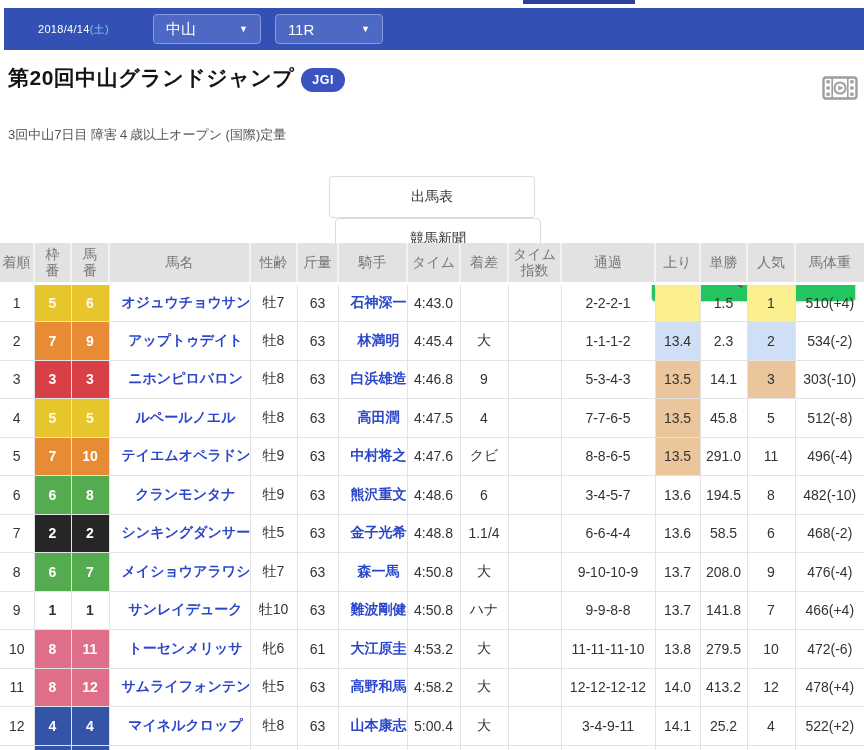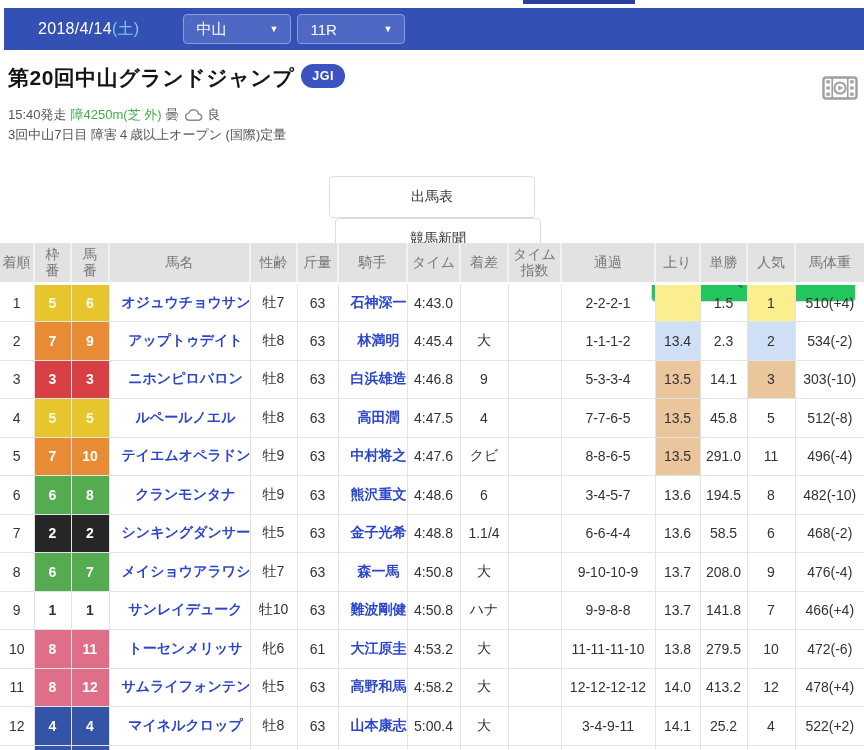--- a/index.html
+++ b/index.html
@@ -12,33 +12,33 @@
   .page { position:relative; width:864px; height:750px; overflow:hidden; background:#fff; }
 
   
   .top-accent { position:absolute; left:523px; top:0; width:112px; height:4px; background:#2b3f9e; }
 
   
   .topbar {
     position:absolute; left:4px; top:8px; width:860px; height:42px;
     background:#3351b5; display:flex; align-items:center;
   }
-  .tb-date { color:#fff; font-size:16px; margin-left:34px; letter-spacing:.3px; }
+  .tb-date { color:#fff; font-size:11px; margin-left:34px; letter-spacing:.3px; }
   .tb-weekday { color:#7cc6f0; }
   .tb-select {
     margin-left:44px; width:108px; height:30px; background:#4d69c4;
     border:1px solid #8a9bdc; border-radius:4px; color:#fff; font-size:15px;
     display:flex; align-items:center; justify-content:space-between;
     padding:0 12px; cursor:pointer; font-family:inherit;
   }
-  .tb-select.second { margin-left:6px; }
+  .tb-select.second { margin-left:14px; }
   .tb-caret { font-size:9px; line-height:1; color:#fff; }
 
   
-  .race-title-row { position:absolute; left:8px; top:64px; display:flex; align-items:flex-start; gap:7px; }
+  .race-title-row { position:absolute; left:8px; top:64px; display:flex; align-items:flex-end; gap:7px; }
   .race-title { font-size:21px; font-weight:bold; color:#141414; letter-spacing:.5px; }
   .grade-badge {
     background:#3a53c0; color:#fff; font-size:12.5px; font-weight:bold;
     padding:5px 11px; border-radius:14px; letter-spacing:.5px;
   }
   .video-btn { position:absolute; right:6px; top:76px; background:none; border:none; cursor:pointer; }
 
   .info-line1 { position:absolute; left:8px; top:106px; font-size:13px; color:#555;
     display:flex; align-items:center; gap:4px; }
   .course-green { color:#3fae49; }
@@ -116,31 +116,20 @@
         <rect x="4.4" y="16.6" width="3.4" height="3.2" fill="#9e9e9e"></rect>
         <rect x="28.2" y="4.2" width="3.4" height="3.2" fill="#9e9e9e"></rect>
         <rect x="28.2" y="10.4" width="3.4" height="3.2" fill="#9e9e9e"></rect>
         <rect x="28.2" y="16.6" width="3.4" height="3.2" fill="#9e9e9e"></rect>
         <circle cx="18" cy="12" r="5.6" fill="none" stroke="#9e9e9e" stroke-width="2"></circle>
         <path d="M16.4 9.4l5 2.6-5 2.6z" fill="#9e9e9e"></path>
       </svg>
     </span>
   </button>
 
-  <p class="info-line1">
-    <span>15:40発走</span>
-    <span class="course-green">障4250m(芝 外)</span>
-    <span>曇</span>
-    <span class="cloud-wrap">
-      <svg width="19" height="13" viewBox="0 0 26 18">
-        <path d="M20 15.5H7.2a4.9 4.9 0 0 1-.7-9.76A7 7 0 0 1 20 6.9a4.3 4.3 0 0 1 0 8.6z" fill="none" stroke="#8a8a8a" stroke-width="2"></path>
-      </svg>
-    </span>
-    <span>良</span>
-  </p>
   <p class="info-line2">3回中山7日目 障害４歳以上オープン (国際)定量</p>
 
   <div class="actions">
     <button class="act-btn">出馬表</button>
     <button class="act-btn gap">競馬新聞</button>
     <button class="other-btn">
       <span>その他</span>
       <span class="other-caret">▼</span>
     </button>
   </div>
@@ -224,21 +213,21 @@
           <td>3</td>
           <td class="c-waku" style="background: rgb(217, 64, 69); color: rgb(255, 255, 255);">3</td>
           <td class="c-waku" style="background: rgb(217, 64, 69); color: rgb(255, 255, 255);">3</td>
           <td class="c-horse"><a class="tbl-link" href="#">ニホンピロバロン</a></td>
           <td>牡8</td>
           <td>63</td>
           <td><a class="tbl-link" href="#">白浜雄造</a></td>
           <td>4:46.8</td>
           <td>9</td>
           <td></td>
-          <td>5-3-3-4</td>
+          <td>5-3-4-3</td>
           <td style="background: rgb(235, 197, 156);">13.5</td>
           <td class="c-odds">14.1</td>
           <td style="background: rgb(235, 197, 156);">3</td>
           <td>303(-10)</td>
         </tr>
         <tr>
           <td>4</td>
           <td class="c-waku" style="background: rgb(231, 198, 45); color: rgb(255, 251, 230);">5</td>
           <td class="c-waku" style="background: rgb(231, 198, 45); color: rgb(255, 251, 230);">5</td>
           <td class="c-horse"><a class="tbl-link" href="#">ルペールノエル</a></td>

